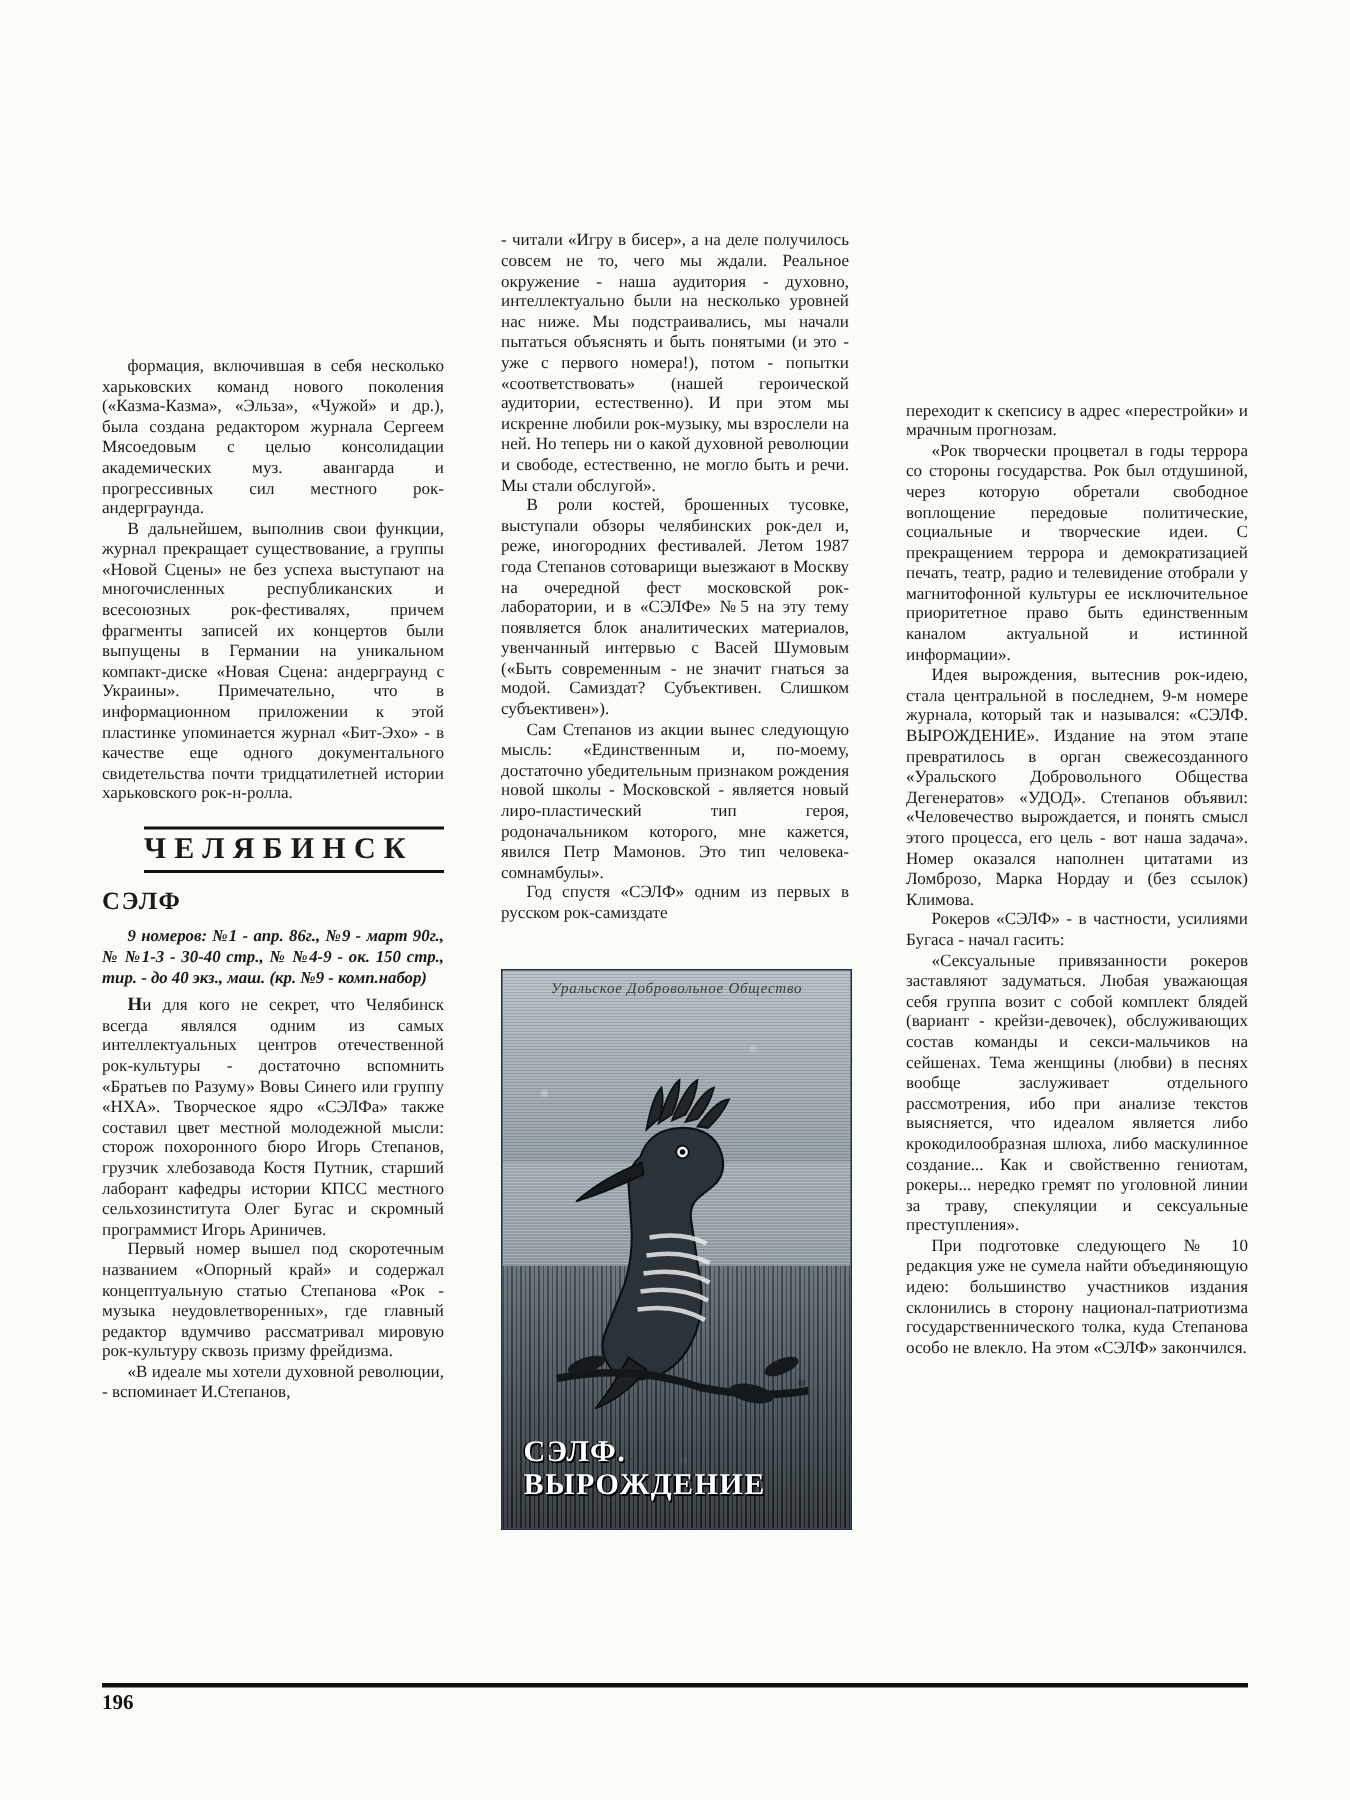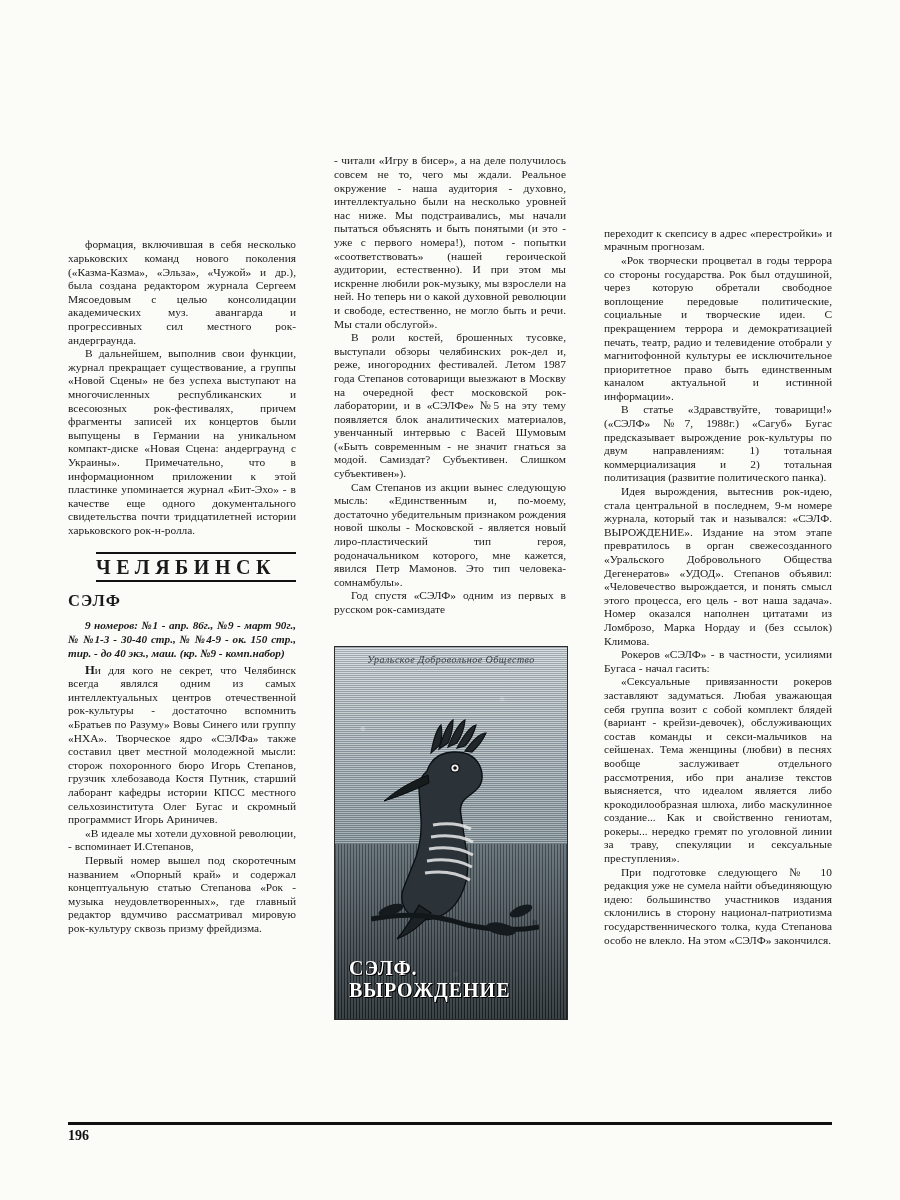--- a/index.html
+++ b/index.html
@@ -206,22 +206,22 @@
       <p>формация, включившая в себя несколько харьковских команд нового поколения («Казма-Казма», «Эльза», «Чужой» и др.), была создана редактором журнала Сергеем Мясоедовым с целью консолидации академических муз. авангарда и прогрессивных сил местного рок-андерграунда.</p>
       <p>В дальнейшем, выполнив свои функции, журнал прекращает существование, а группы «Новой Сцены» не без успеха выступают на многочисленных республиканских и всесоюзных рок-фестивалях, причем фрагменты записей их концертов были выпущены в Германии на уникальном компакт-диске «Новая Сцена: андерграунд с Украины». Примечательно, что в информационном приложении к этой пластинке упоминается журнал «Бит-Эхо» - в качестве еще одного документального свидетельства почти тридцатилетней истории харьковского рок-н-ролла.</p>
 
       <div class="city-head">ЧЕЛЯБИНСК</div>
 
       <div class="band-title">СЭЛФ</div>
 
       <div class="credits">9 номеров: №1 - апр. 86г., №9 - март 90г., № №1-3 - 30-40 стр., № №4-9 - ок. 150 стр., тир. - до 40 экз., маш. (кр. №9 - комп.набор)</div>
 
       <p class="dropcap-para">Ни для кого не секрет, что Челябинск всегда являлся одним из самых интеллектуальных центров отечественной рок-культуры - достаточно вспомнить «Братьев по Разуму» Вовы Синего или группу «НХА». Творческое ядро «СЭЛФа» также составил цвет местной молодежной мысли: сторож похоронного бюро Игорь Степанов, грузчик хлебозавода Костя Путник, старший лаборант кафедры истории КПСС местного сельхозинститута Олег Бугас и скромный программист Игорь Ариничев.</p>
+      <p>Первый номер вышел под скоротечным названием «Опорный край» и содержал концептуальную статью Степанова «Рок - музыка неудовлетворенных», где главный редактор вдумчиво рассматривал мировую рок-культуру сквозь призму фрейдизма.</p>
       <p>«В идеале мы хотели духовной революции, - вспоминает И.Степанов,</p>
-      <p>Первый номер вышел под скоротечным названием «Опорный край» и содержал концептуальную статью Степанова «Рок - музыка неудовлетворенных», где главный редактор вдумчиво рассматривал мировую рок-культуру сквозь призму фрейдизма.</p>
     </div>
 
     <div class="col">
       <p class="noindent">- читали «Игру в бисер», а на деле получилось совсем не то, чего мы ждали. Реальное окружение - наша аудитория - духовно, интеллектуально были на несколько уровней нас ниже. Мы подстраивались, мы начали пытаться объяснять и быть понятыми (и это - уже с первого номера!), потом - попытки «соответствовать» (нашей героической аудитории, естественно). И при этом мы искренне любили рок-музыку, мы взрослели на ней. Но теперь ни о какой духовной революции и свободе, естественно, не могло быть и речи. Мы стали обслугой».</p>
       <p>В роли костей, брошенных тусовке, выступали обзоры челябинских рок-дел и, реже, иногородних фестивалей. Летом 1987 года Степанов сотоварищи выезжают в Москву на очередной фест московской рок-лаборатории, и в «СЭЛФе» №5 на эту тему появляется блок аналитических материалов, увенчанный интервью с Васей Шумовым («Быть современным - не значит гнаться за модой. Самиздат? Субъективен. Слишком субъективен»).</p>
       <p>Сам Степанов из акции вынес следующую мысль: «Единственным и, по-моему, достаточно убедительным признаком рождения новой школы - Московской - является новый лиро-пластический тип героя, родоначальником которого, мне кажется, явился Петр Мамонов. Это тип человека-сомнамбулы».</p>
       <p>Год спустя «СЭЛФ» одним из первых в русском рок-самиздате</p>
 
       <div class="cover-figure">
         <div class="cover-sky"></div>
@@ -268,21 +268,20 @@
         <div class="cover-title">
           <div>СЭЛФ.</div>
           <div>ВЫРОЖДЕНИЕ</div>
         </div>
       </div>
     </div>
 
     <div class="col">
       <p class="noindent">переходит к скепсису в адрес «перестройки» и мрачным прогнозам.</p>
       <p>«Рок творчески процветал в годы террора со стороны государства. Рок был отдушиной, через которую обретали свободное воплощение передовые политические, социальные и творческие идеи. С прекращением террора и демократизацией печать, театр, радио и телевидение отобрали у магнитофонной культуры ее исключительное приоритетное право быть единственным каналом актуальной и истинной информации».</p>
-      <p>В статье «Здравствуйте, товарищи!» («СЭЛФ» №7, 1988г.) «Сагуб» Бугас предсказывает вырождение рок-культуры по двум направлениям: 1) тотальная коммерциализация и 2) тотальная политизация (развитие политического панка).</p>
       <p>Идея вырождения, вытеснив рок-идею, стала центральной в последнем, 9-м номере журнала, который так и назывался: «СЭЛФ. ВЫРОЖДЕНИЕ». Издание на этом этапе превратилось в орган свежесозданного «Уральского Добровольного Общества Дегенератов» «УДОД». Степанов объявил: «Человечество вырождается, и понять смысл этого процесса, его цель - вот наша задача». Номер оказался наполнен цитатами из Ломброзо, Марка Нордау и (без ссылок) Климова.</p>
       <p>Рокеров «СЭЛФ» - в частности, усилиями Бугаса - начал гасить:</p>
       <p>«Сексуальные привязанности рокеров заставляют задуматься. Любая уважающая себя группа возит с собой комплект блядей (вариант - крейзи-девочек), обслуживающих состав команды и секси-мальчиков на сейшенах. Тема женщины (любви) в песнях вообще заслуживает отдельного рассмотрения, ибо при анализе текстов выясняется, что идеалом является либо крокодилообразная шлюха, либо маскулинное создание... Как и свойственно гениотам, рокеры... нередко гремят по уголовной линии за траву, спекуляции и сексуальные преступления».</p>
       <p>При подготовке следующего № 10 редакция уже не сумела найти объединяющую идею: большинство участников издания склонились в сторону национал-патриотизма государственнического толка, куда Степанова особо не влекло. На этом «СЭЛФ» закончился.</p>
     </div>
 
   </div>
 
   <div class="footer-rule"></div>
   <div class="page-number">196</div>

